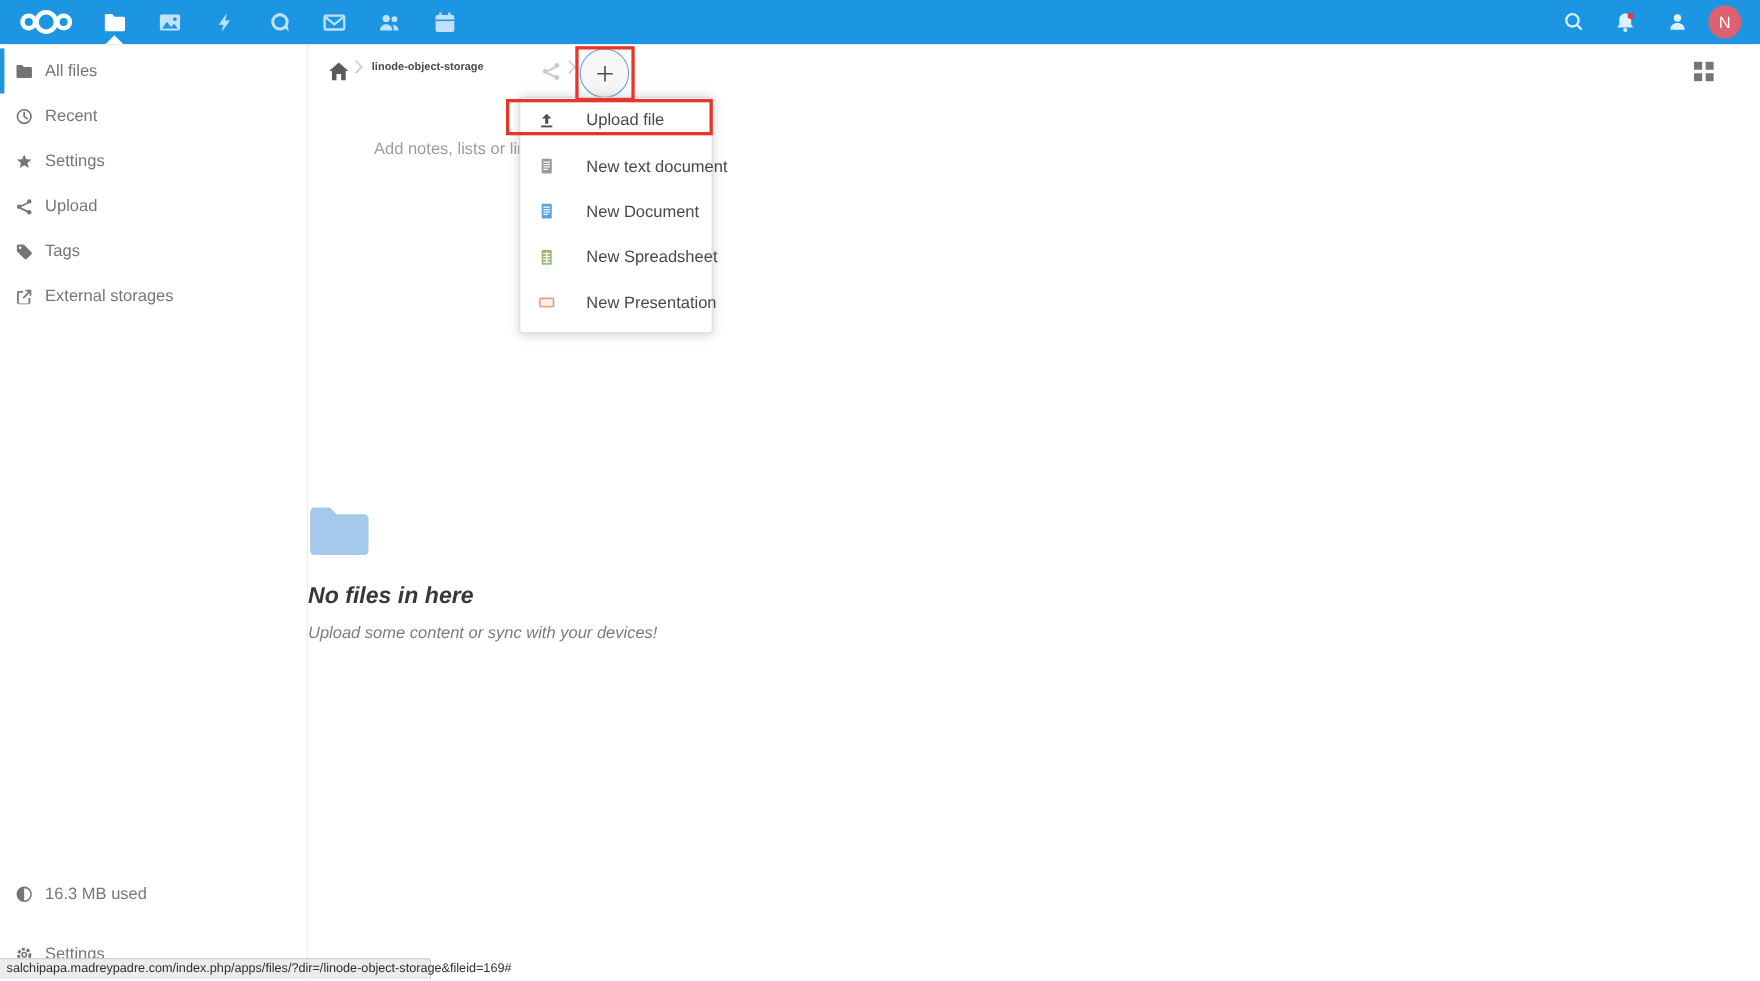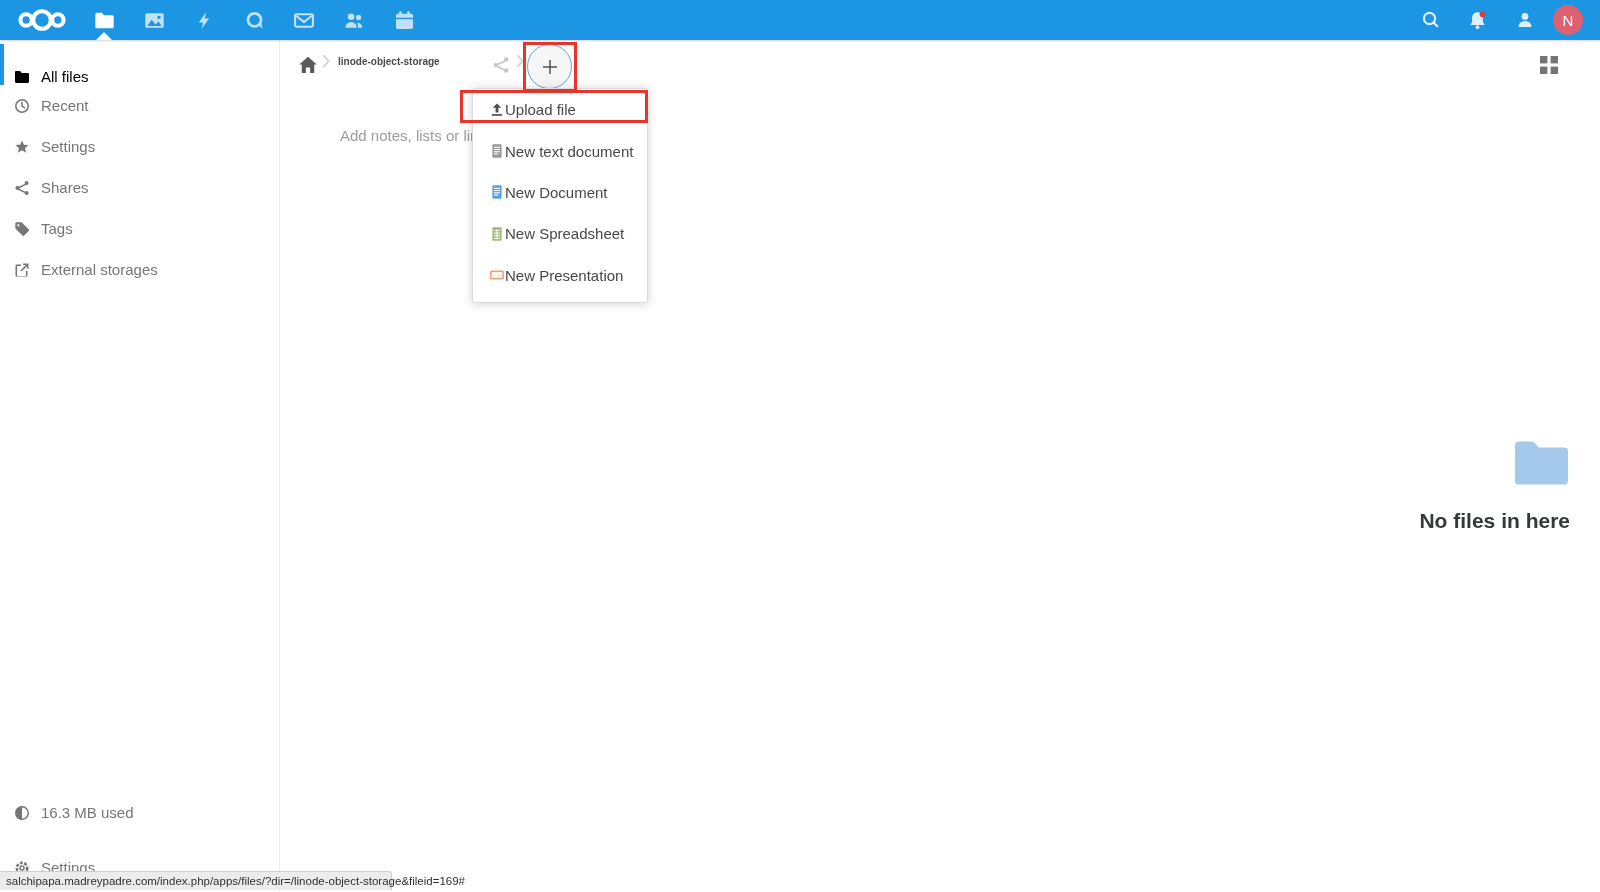--- a/index.html
+++ b/index.html
@@ -22,21 +22,21 @@
   .tb-slot{width:47px;height:40px;display:flex;align-items:center;justify-content:center;cursor:pointer;position:relative;}
   .avatar{width:30px;height:30px;border-radius:50%;background:#dd6170;color:#fff;font-size:15px;
           display:flex;align-items:center;justify-content:center;}
 
   
   .sidebar{position:absolute;left:0;top:40px;width:280px;height:852px;background:#fff;
            border-right:1px solid #ededed;box-sizing:border-box;z-index:2;}
   .nav-item{position:relative;height:41px;display:flex;align-items:center;color:#767676;cursor:pointer;}
   .nav-item .ic{width:16px;height:16px;margin-left:14px;flex:0 0 16px;display:flex;align-items:center;}
   .nav-item .lbl{margin-left:11px;font-size:15px;white-space:nowrap;}
-  .nav-item.active{color:#000000;align-items:flex-end;}
+  .nav-item.active{color:#737373;}
   .nav-item.active::before{content:"";position:absolute;left:0;top:0;width:4px;height:100%;background:#1c95e2;}
   .nav-top{padding-top:4px;}
   .nav-foot-item{position:absolute;left:0;width:100%;}
 
   
   .main-head{position:absolute;left:280px;top:40px;right:0;height:52px;background:#fff;}
   .crumb-home{position:absolute;left:18px;top:15px;cursor:pointer;}
   .crumb-sep1{position:absolute;left:42px;top:14px;}
   .crumb-name{position:absolute;left:58px;top:16px;font-size:10px;font-weight:700;color:#4a4a4a;cursor:pointer;}
   .crumb-share{position:absolute;left:212px;top:16px;cursor:pointer;color:#c9c9c9;}
@@ -47,24 +47,24 @@
   .grid-toggle{position:absolute;right:42px;top:16px;cursor:pointer;}
 
   .workspace-hint{position:absolute;left:340px;top:127px;font-size:15px;color:#9c9c9c;cursor:text;z-index:1;}
 
   
   .new-menu{position:absolute;left:472px;top:88px;width:176px;box-sizing:border-box;background:#fff;
             border:1px solid #dbdbdb;border-radius:3px;box-shadow:0 1px 10px rgba(77,77,77,.25);
             padding:0 0 6px 0;z-index:10;}
   .menu-item{height:41.4px;display:flex;align-items:center;cursor:pointer;}
   .menu-item .mi{width:16px;height:16px;margin-left:16px;flex:0 0 16px;display:flex;align-items:center;}
-  .menu-item .ml{margin-left:0;font-size:15px;color:#484848;white-space:nowrap;}
-
-  
-  .empty{position:absolute;left:280px;top:439px;width:1290px;text-align:right;}
+  .menu-item .ml{margin-left:28px;font-size:15px;color:#484848;white-space:nowrap;}
+
+  
+  .empty{position:absolute;left:280px;top:459px;width:1290px;text-align:left;font-style:italic;}
   .empty .fold{display:inline-block;}
   .empty-title{margin-top:18px;font-size:21px;font-weight:700;color:#35393c;}
   .empty-sub{margin-top:13px;font-size:15px;color:#7c7c7c;}
 
   
   .anno{position:absolute;border:3px solid #e8352b;box-sizing:border-box;z-index:20;pointer-events:none;}
   .anno-plus{left:523px;top:42px;width:54px;height:50px;}
   .anno-upload{left:460px;top:90px;width:188px;height:33px;}
 
   
@@ -193,21 +193,21 @@
       </div>
       <div class="nav-item">
         <span class="ic">
             <svg width="16" height="16" viewBox="0 0 16 16" fill="currentColor">
               <circle cx="12.6" cy="3.1" r="2"></circle>
               <circle cx="3.4" cy="8" r="2"></circle>
               <circle cx="12.6" cy="12.9" r="2"></circle>
               <path d="M4.2 7.1l7-3.4.7 1.4-7 3.4zM4.9 8.5l7 3.4-.7 1.4-7-3.4z"></path>
             </svg>
           </span>
-        <span class="lbl">Shares</span>
+        <span class="lbl">Upload</span>
       </div>
       <div class="nav-item">
         <span class="ic">
             <svg width="16" height="16" viewBox="0 0 16 16" fill="currentColor">
               <path d="M1.3 2.6c0-.7.6-1.3 1.3-1.3h4.5c.35 0 .7.14.95.4l6.6 6.6c.5.5.5 1.3 0 1.8l-4.4 4.4c-.5.5-1.3.5-1.8 0l-6.6-6.6a1.3 1.3 0 0 1-.55-1.05z"></path>
               <circle cx="4.3" cy="4.3" r="1.15" fill="#fff"></circle>
             </svg>
           </span>
         <span class="lbl">Tags</span>
       </div>
@@ -347,20 +347,21 @@
     </div>
   </div>
 
   <div class="empty">
     <span class="fold">
       <svg width="57" height="48" viewBox="0 0 58 48">
           <path fill="#a5c9ea" d="M2 6a4 4 0 0 1 4-4h13a3 3 0 0 1 2.2 1l5.3 5.3H52a4 4 0 0 1 4 4V42a4 4 0 0 1-4 4H6a4 4 0 0 1-4-4z"></path>
         </svg>
     </span>
     <div class="empty-title">No files in here</div>
+    <div class="empty-sub">Upload some content or sync with your devices!</div>
   </div>
 
   <div class="anno anno-plus"></div>
   <div class="anno anno-upload"></div>
 
   <div class="statusbar">
     <span>salchipapa.madreypadre.com/index.php/apps/files/?dir=/linode-object-storage&amp;fileid=169#</span>
   </div>
 
 </div>

